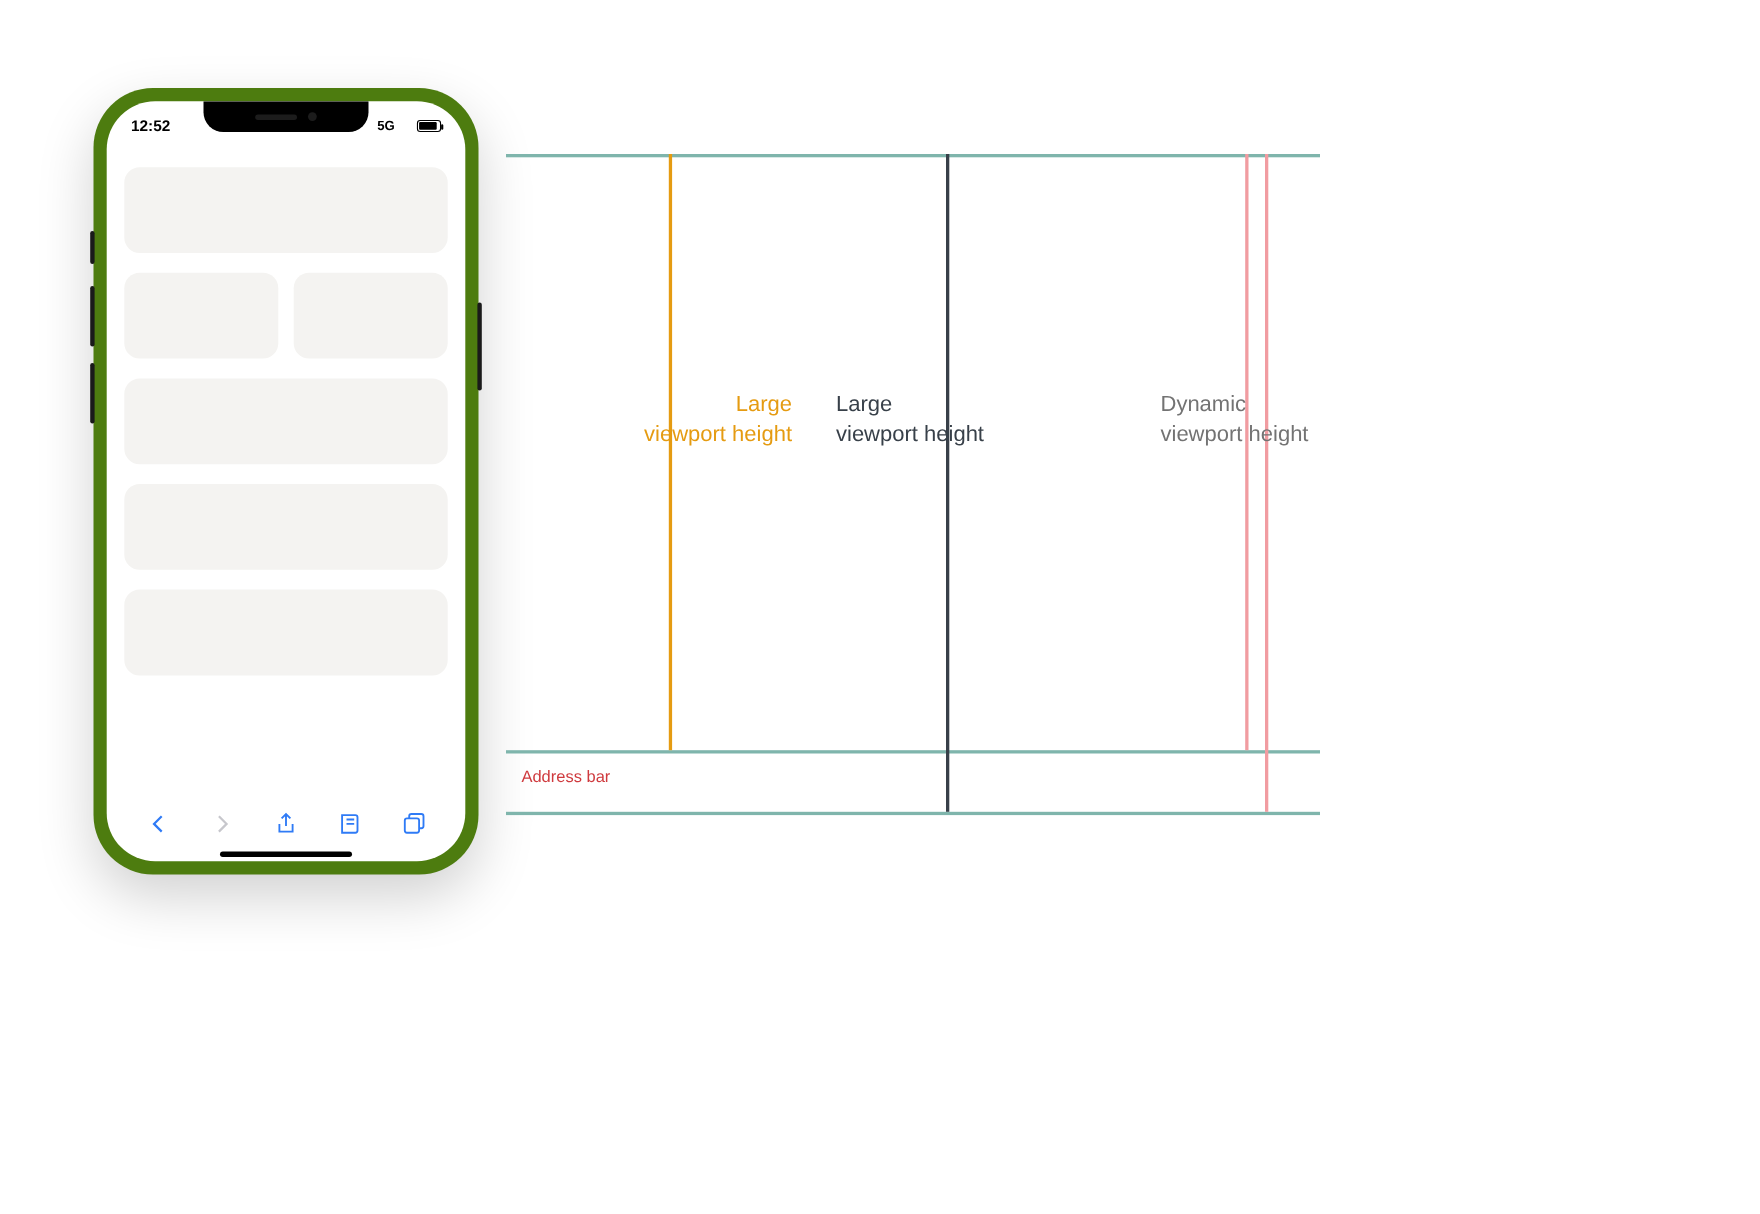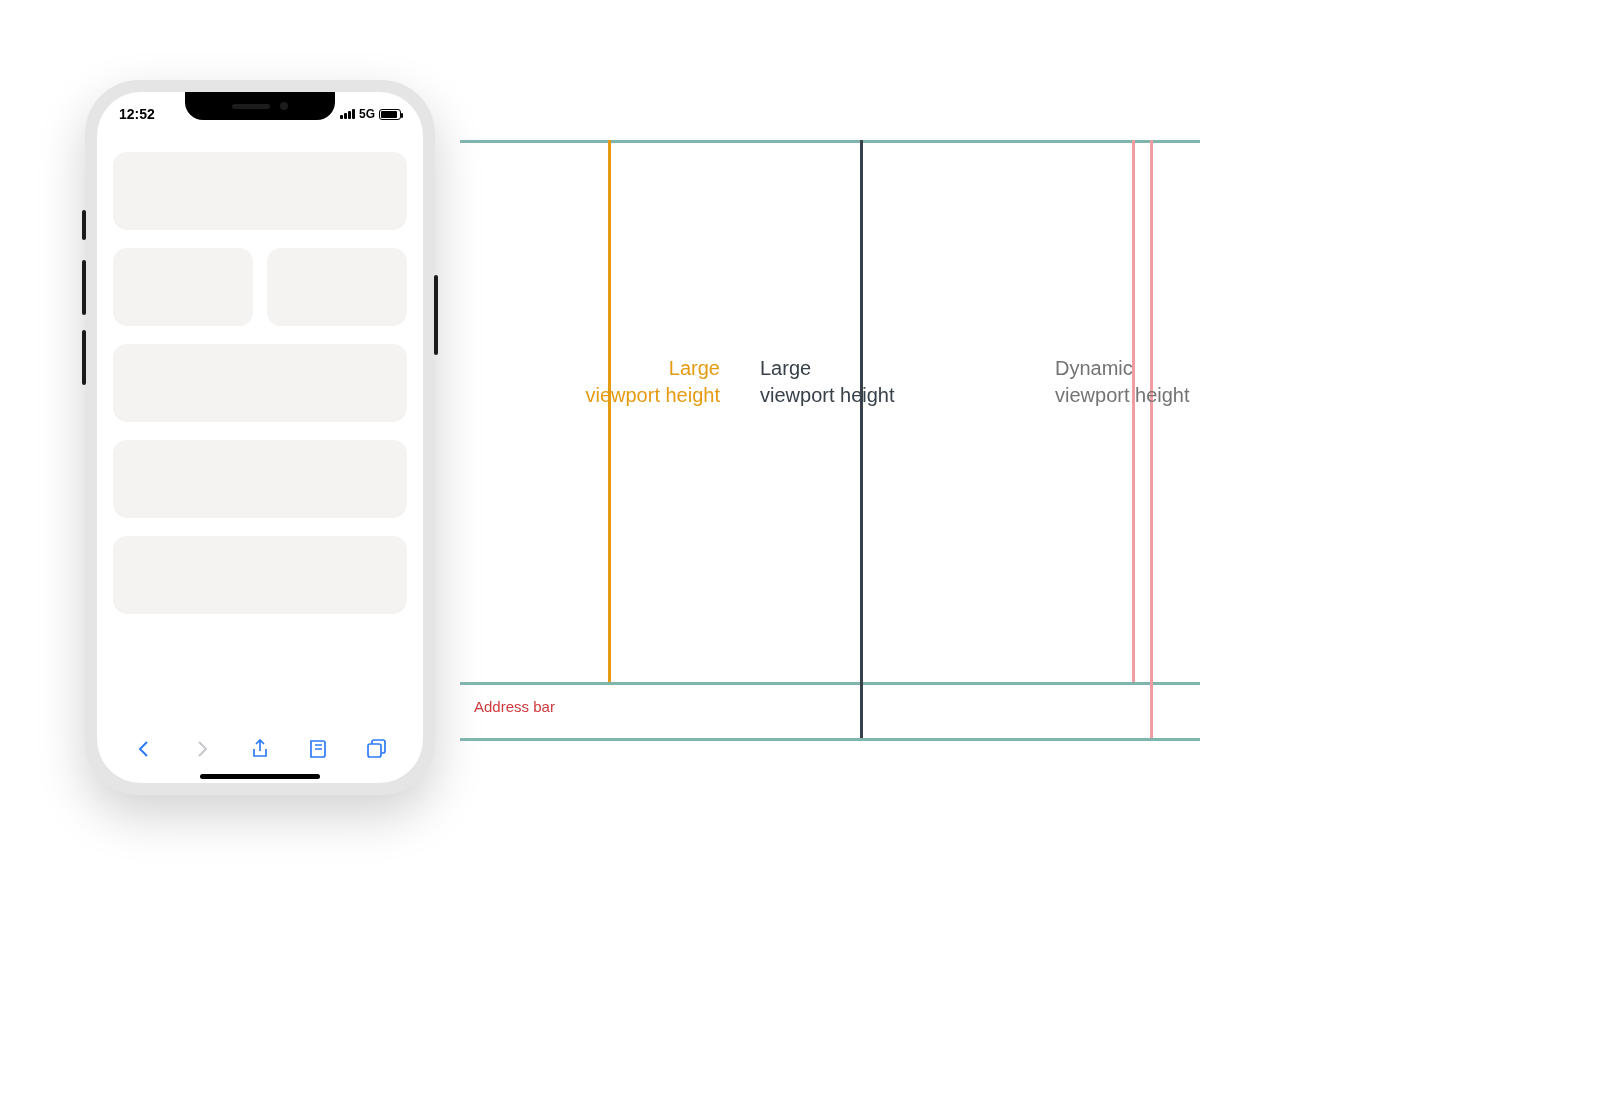--- a/index.html
+++ b/index.html
@@ -12,21 +12,21 @@
   }
 
   
   .phone {
     position: absolute;
     left: 85px;
     top: 80px;
     width: 350px;
     height: 715px;
     border-radius: 54px;
-    background: #e5e5e5;
+    background: #4d7c0f;
     padding: 12px;
     box-shadow: 0 20px 50px rgba(0,0,0,0.18);
     text-decoration: underline;
   }
   .phone .side-btn { position:absolute; background:#1a1a1a; border-radius:2px; }
   .phone .side-btn.l1 { left:-3px; top:130px; width:4px; height:30px; }
   .phone .side-btn.l2 { left:-3px; top:180px; width:4px; height:55px; }
   .phone .side-btn.l3 { left:-3px; top:250px; width:4px; height:55px; }
   .phone .side-btn.r1 { right:-3px; top:195px; width:4px; height:80px; }
 
@@ -55,21 +55,21 @@
     content:""; width:8px; height:8px; border-radius:50%; background:#1c1c1c;
   }
 
   .status-bar {
     position:absolute; top:0; left:0; right:0; height:44px;
     display:flex; align-items:center; justify-content:space-between;
     padding: 0 22px;
     font-size: 14px; font-weight:600; color:#000;
     z-index:4;
   }
-  .status-right { display:flex; align-items:center; gap:4px; font-size:12px; }
+  .status-right { display:flex; align-items:center; gap:20px; font-size:12px; }
   .signal-bars { display:inline-flex; align-items:flex-end; gap:1px; }
   .signal-bars span { width:3px; background:#000; display:inline-block; border-radius:1px; }
   .signal-bars span:nth-child(1){height:4px;}
   .signal-bars span:nth-child(2){height:6px;}
   .signal-bars span:nth-child(3){height:8px;}
   .signal-bars span:nth-child(4){height:10px;}
   .battery { width:22px; height:11px; border:1px solid #000; border-radius:3px; position:relative; }
   .battery::after{content:"";position:absolute;right:-3px;top:3px;width:2px;height:5px;background:#000;border-radius:1px;}
   .battery .fill{position:absolute;left:1px;top:1px;bottom:1px;width:80%;background:#000;border-radius:1px;}
 

